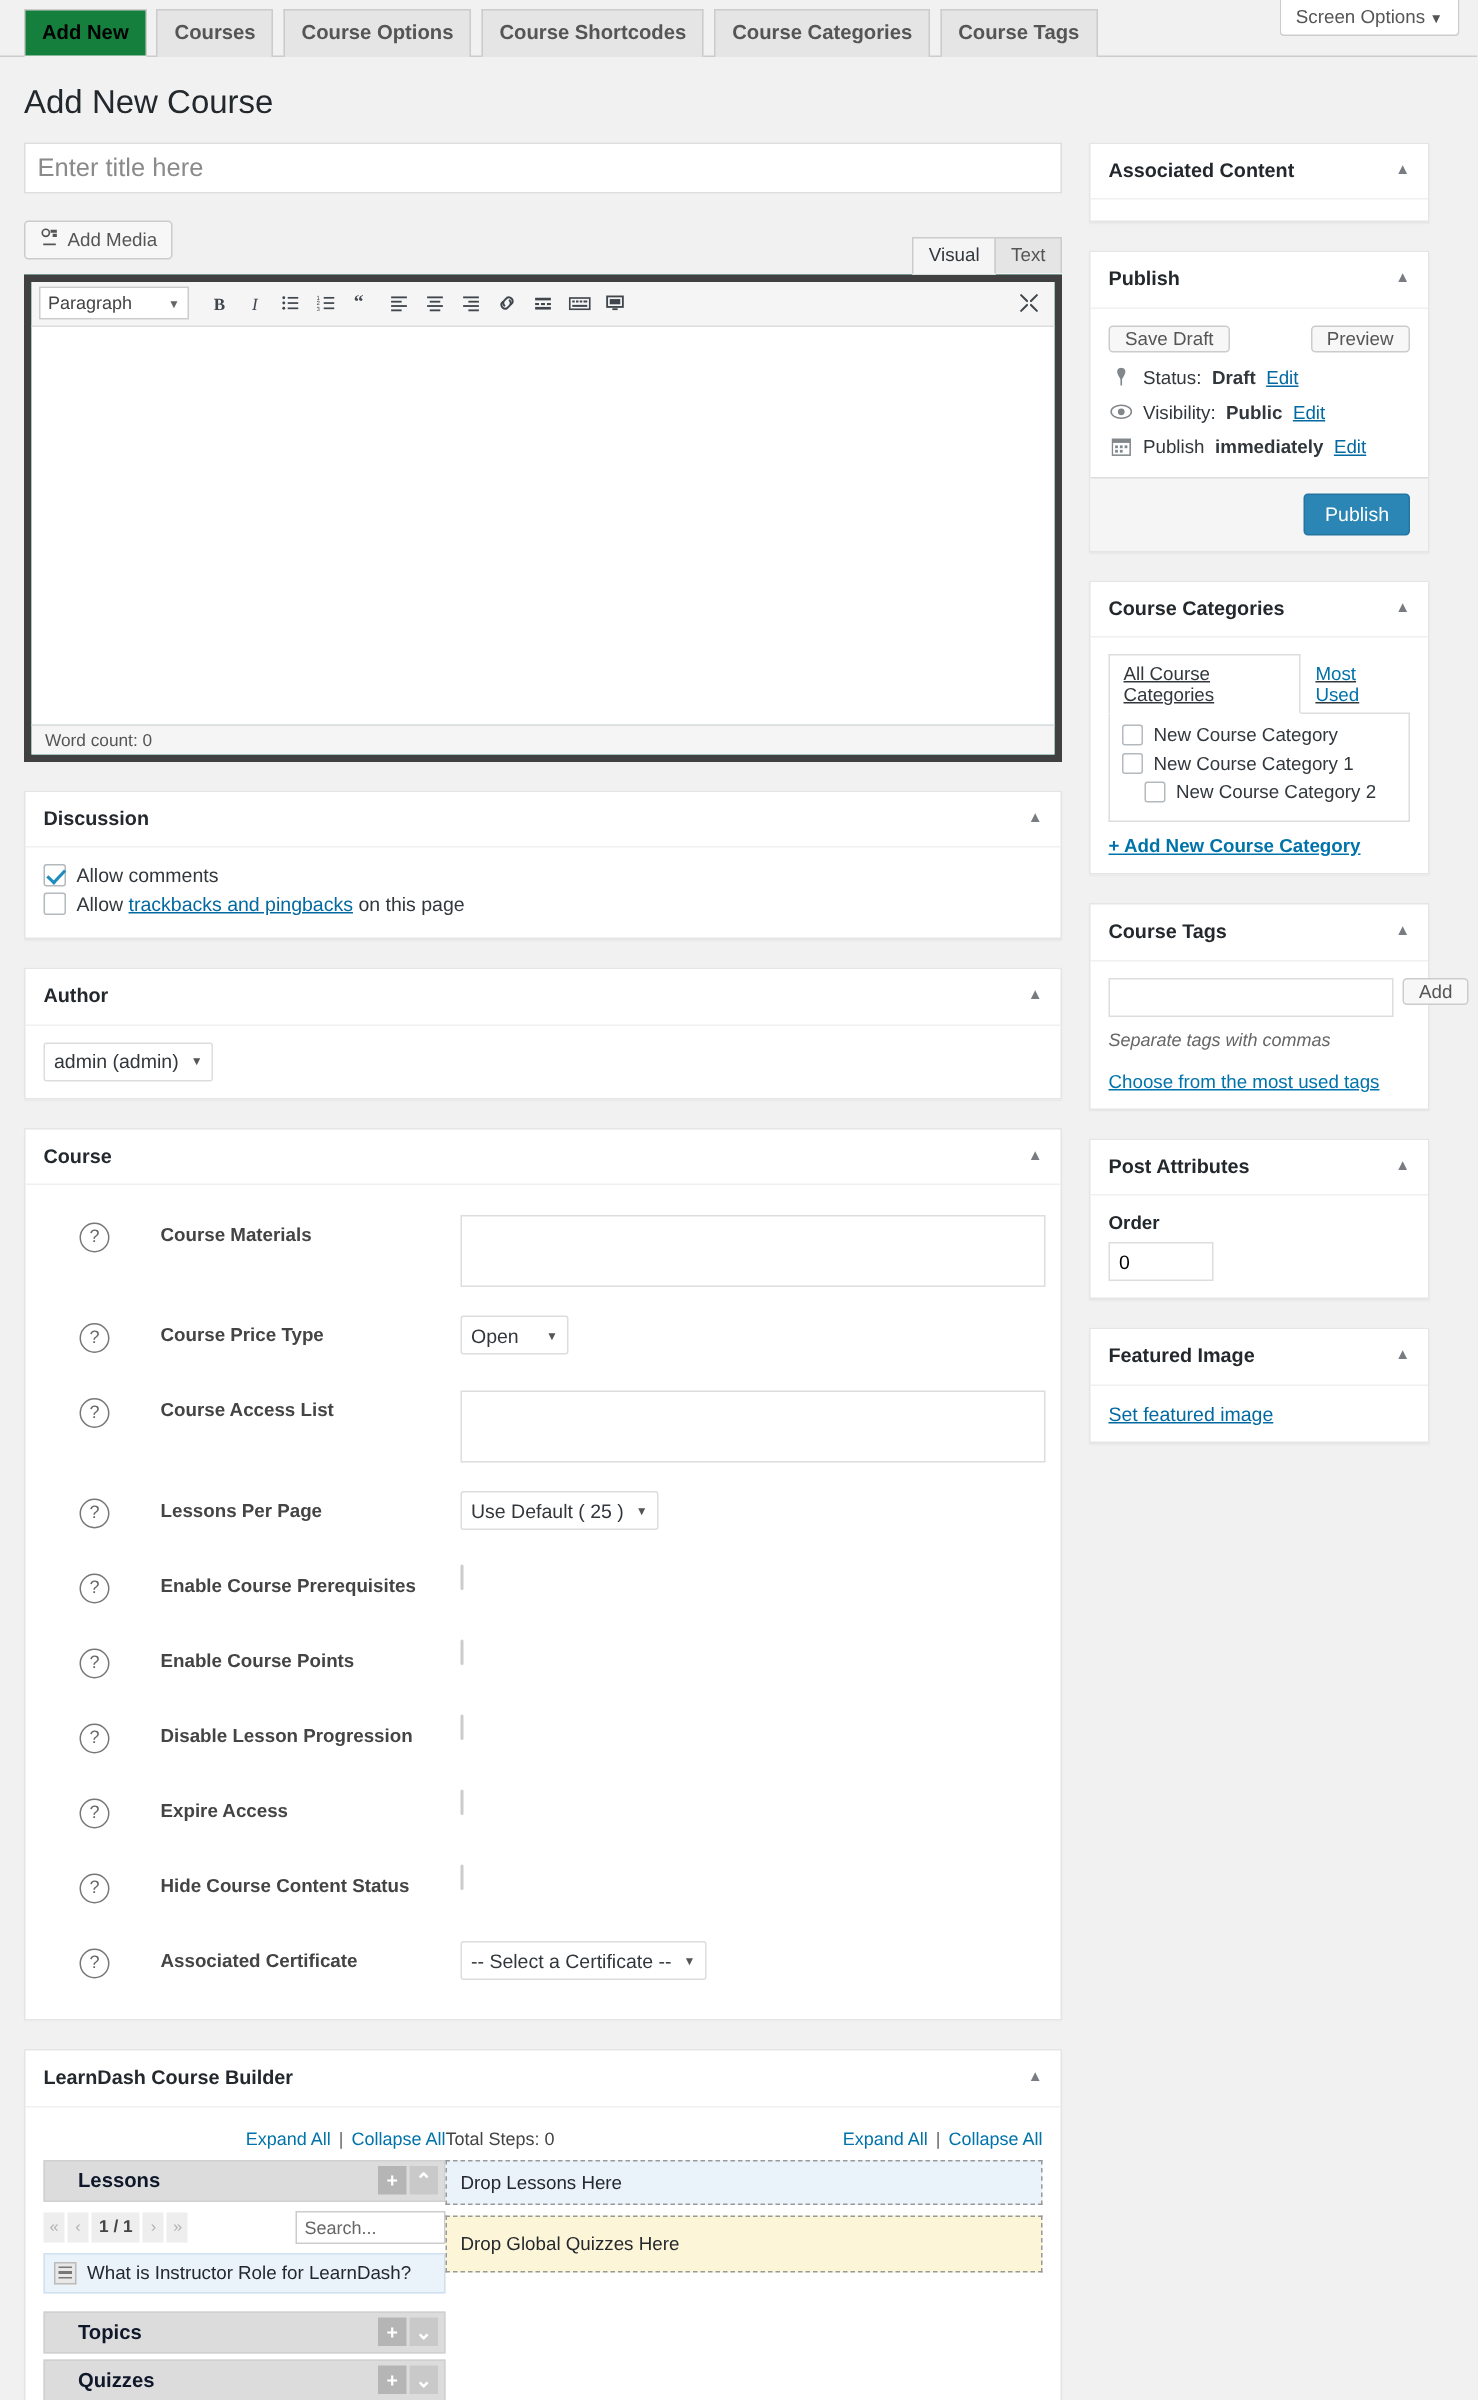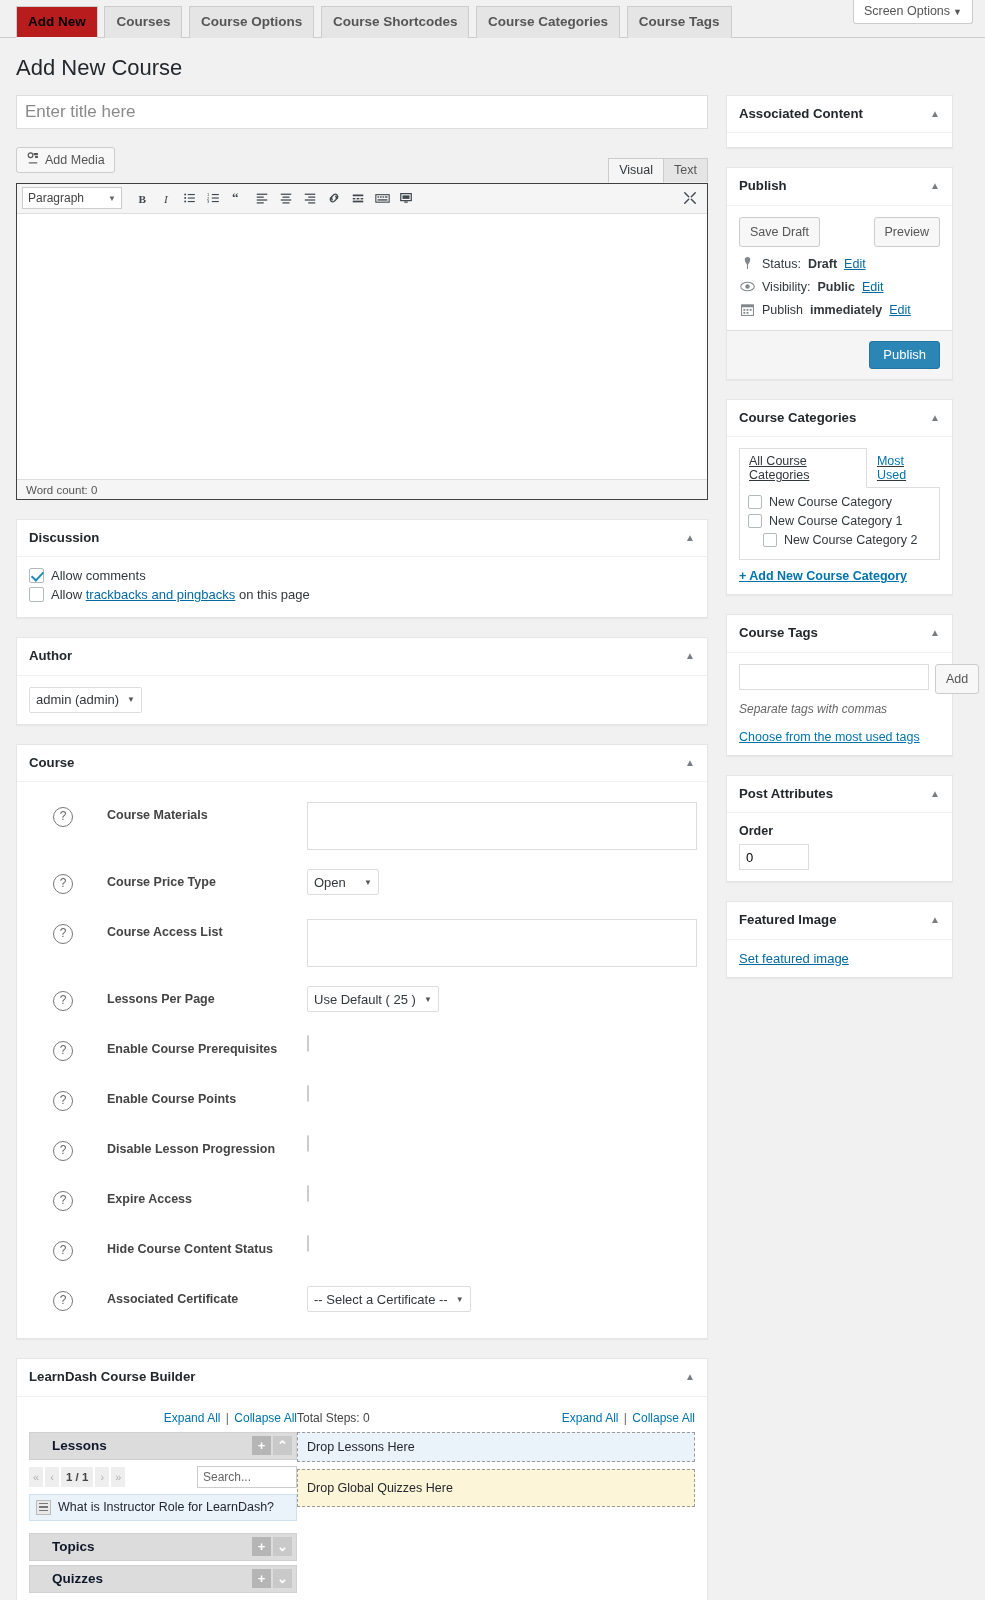--- a/index.html
+++ b/index.html
@@ -31,21 +31,21 @@
     font-weight: 600;
     color: #555;
     background: #e5e5e5;
     border: 1px solid #ccc;
     border-bottom: none;
     vertical-align: top;
     cursor: pointer;
     white-space: nowrap;
   }
   .nav-tab.active {
-    background: #b91c1c;
+    background: #15803d;
     border-bottom: 1px solid #f1f1f1;
     color: #000;
   }
   #screen-options {
     position: absolute;
     top: 0; right: 12px;
     height: 24px;
     line-height: 23px;
     padding: 0 10px;
     background: #fff;
@@ -113,21 +113,21 @@
     font-size: 12.5px;
     color: #555;
     background: #e5e5e5;
     border: 1px solid #ccc;
     border-bottom: none;
     margin-left: -1px;
     cursor: pointer;
   }
   .edtab.active { background: #f5f5f5; color: #32373c; border-bottom: 1px solid #f5f5f5; }
 
-  #editor-box { border: 1px solid #404040; background: #5eead4; }
+  #editor-box { border: 5px solid #404040; background: #5eead4; }
   #mce-toolbar {
     display: flex;
     align-items: center;
     height: 30px;
     background: #f5f5f5;
     border-bottom: 1px solid #ddd;
     padding: 0 5px;
   }
   #format-select {
     display: flex;
@@ -435,21 +435,21 @@
   .tag-input {
     flex: 1; height: 26px;
     border: 1px solid #ddd;
     background: #fff;
     padding: 0 6px;
     outline: none;
     font-family: "Liberation Sans", sans-serif;
     font-size: 13px;
   }
   .btn-sec {
-    height: 30px;
+    height: 18px;
     padding: 0 10px;
     background: #f7f7f7;
     border: 1px solid #ccc;
     border-radius: 3px;
     font-size: 12.5px;
     color: #555;
     cursor: pointer;
     font-family: "Liberation Sans", sans-serif;
   }
   .tag-hint { font-style: italic; color: #666; font-size: 12px; margin-top: 8px; }

